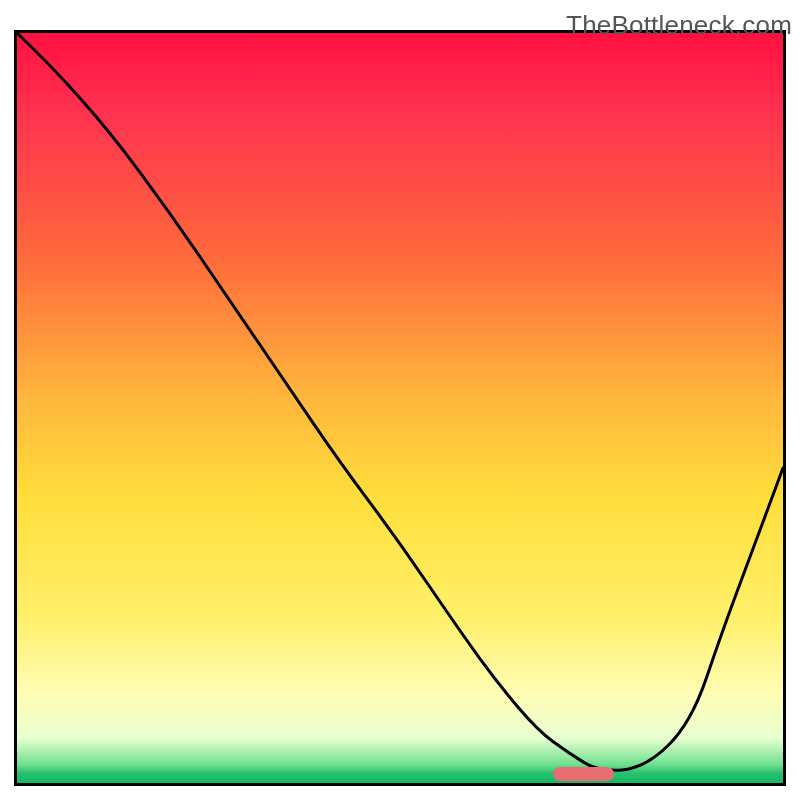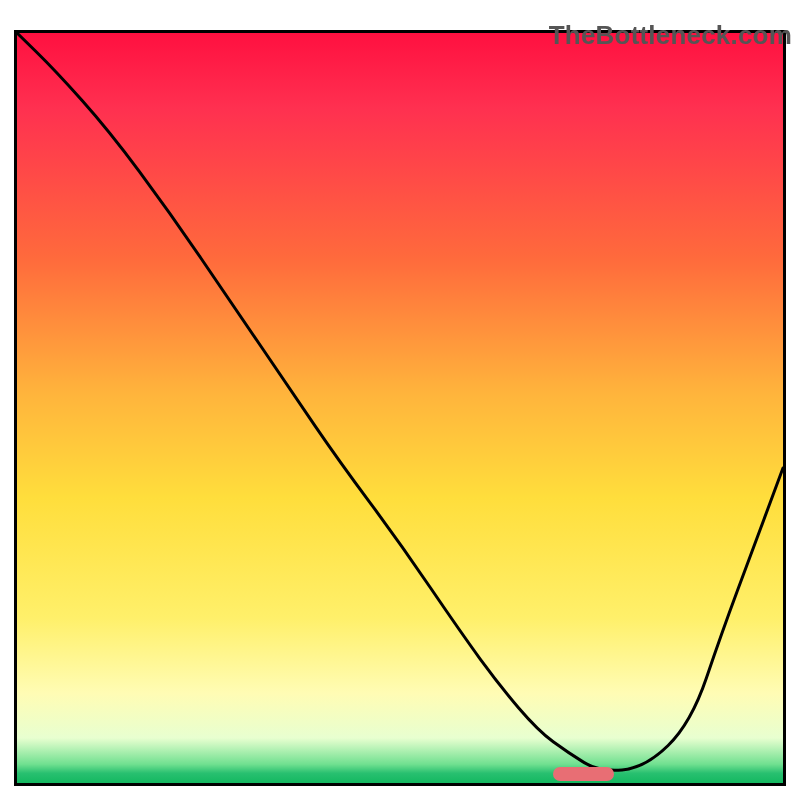--- a/index.html
+++ b/index.html
@@ -11,24 +11,24 @@
     background: #ffffff;
     font-family: Arial, Helvetica, sans-serif;
   }
   .container {
     position: relative;
     width: 800px;
     height: 800px;
   }
   .watermark {
     position: absolute;
-    top: 20px;
+    top: 10px;
     right: 8px;
     font-size: 26px;
-    font-weight: 700;
+    font-weight: 400;
     color: #555555;
     z-index: 30;
     letter-spacing: 0.2px;
   }
   .plot-outer {
     position: absolute;
     left: 14px;
     top: 30px;
     width: 772px;
     height: 756px;

